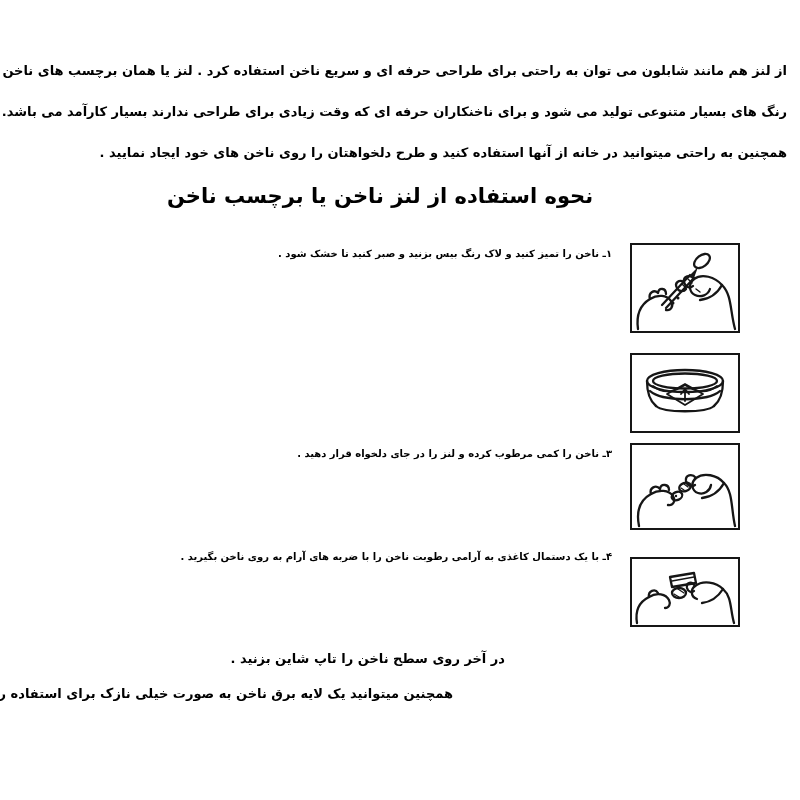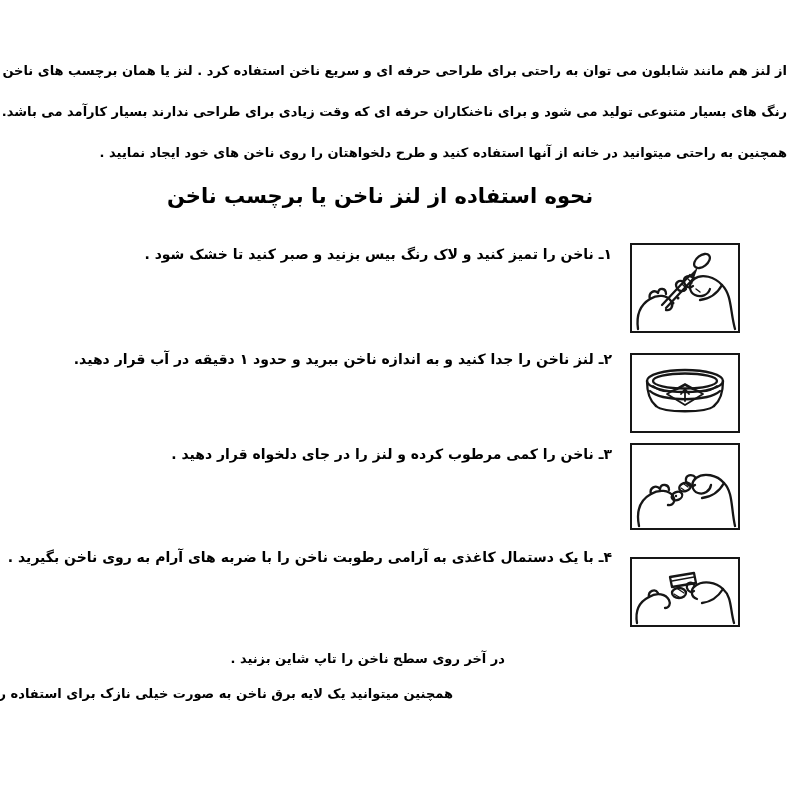--- a/index.html
+++ b/index.html
@@ -21,21 +21,21 @@
     white-space:nowrap;
   }
   .heading {
     position:absolute; top:184px; left:0; width:760px;
     direction:rtl; text-align:center;
     font-size:21px; letter-spacing:0.5px;
   }
   .step-text {
     position:absolute; right:188px;
     direction:rtl; text-align:right;
-    font-size:14px; line-height:20px;
+    font-size:10px; line-height:20px;
     white-space:nowrap;
   }
   .step-note { margin-top:9px; }
   #step1-text { top:244px; }
   #step2-text { top:349px; }
   #step3-text { top:444px; }
   #step4-text { top:547px;text-align:center; }
   .figure {
     position:absolute; right:60px; width:110px;
     border:2px solid #161616; box-sizing:border-box;
@@ -80,21 +80,20 @@
         <ellipse cx="70" cy="16" rx="9" ry="5.5" transform="rotate(-38 70 16)"></ellipse>
         <path d="M56,34 L60,38 M50,39 L54,43 M64,44 L68,47" stroke-width="1.4"></path>
       </g>
       <path d="M58,30 L66,22 L62,33 Z" fill="#161616" stroke="none"></path>
       <circle cx="41" cy="58" r="1.5" fill="#161616"></circle>
       <circle cx="46" cy="53" r="1.5" fill="#161616"></circle>
     </svg>
   </div>
 
   <div class="step-text" id="step2-text">
-    <div>۲ـ لنز ناخن را جدا کنید و به اندازه ناخن ببرید و حدود ۱ دقیقه در آب قرار دهید.</div>
   </div>
   <div class="figure" id="fig2">
     <svg viewBox="0 0 106 76">
       <g fill="none" stroke="#161616" stroke-width="2.3" stroke-linecap="round" stroke-linejoin="round">
         <ellipse cx="53" cy="26" rx="38" ry="11"></ellipse>
         <ellipse cx="53" cy="26" rx="32" ry="7.5"></ellipse>
         <path d="M15,26 C15,38 18,46 24,51"></path>
         <path d="M91,26 C91,38 88,46 82,51"></path>
         <path d="M24,51 C32,58 74,58 82,51"></path>
         <path d="M18,36 C30,47 76,47 88,36"></path>

